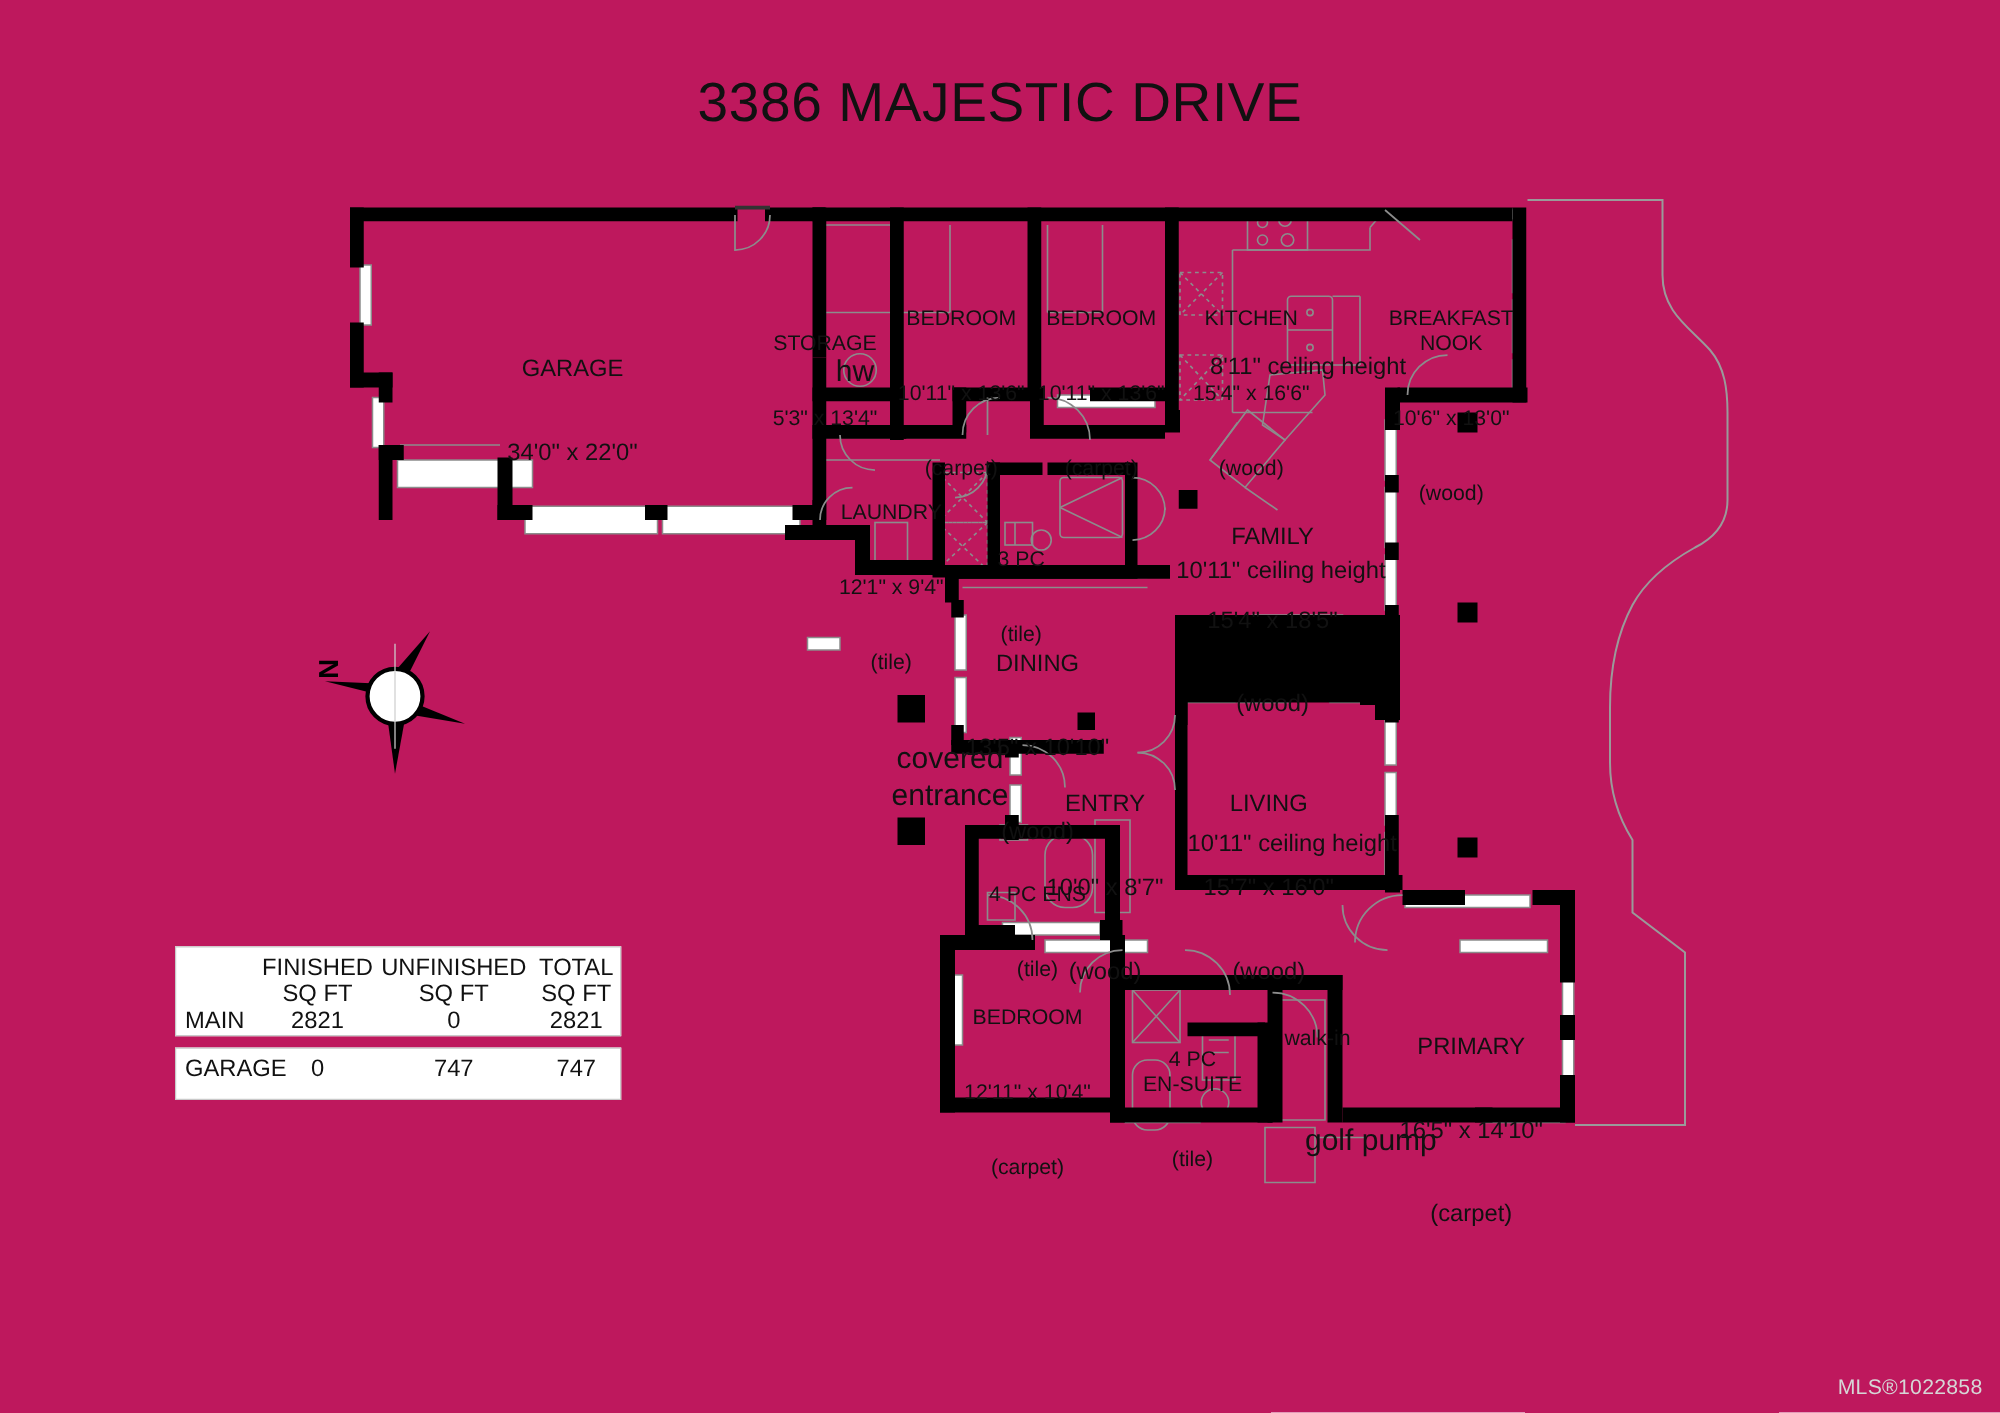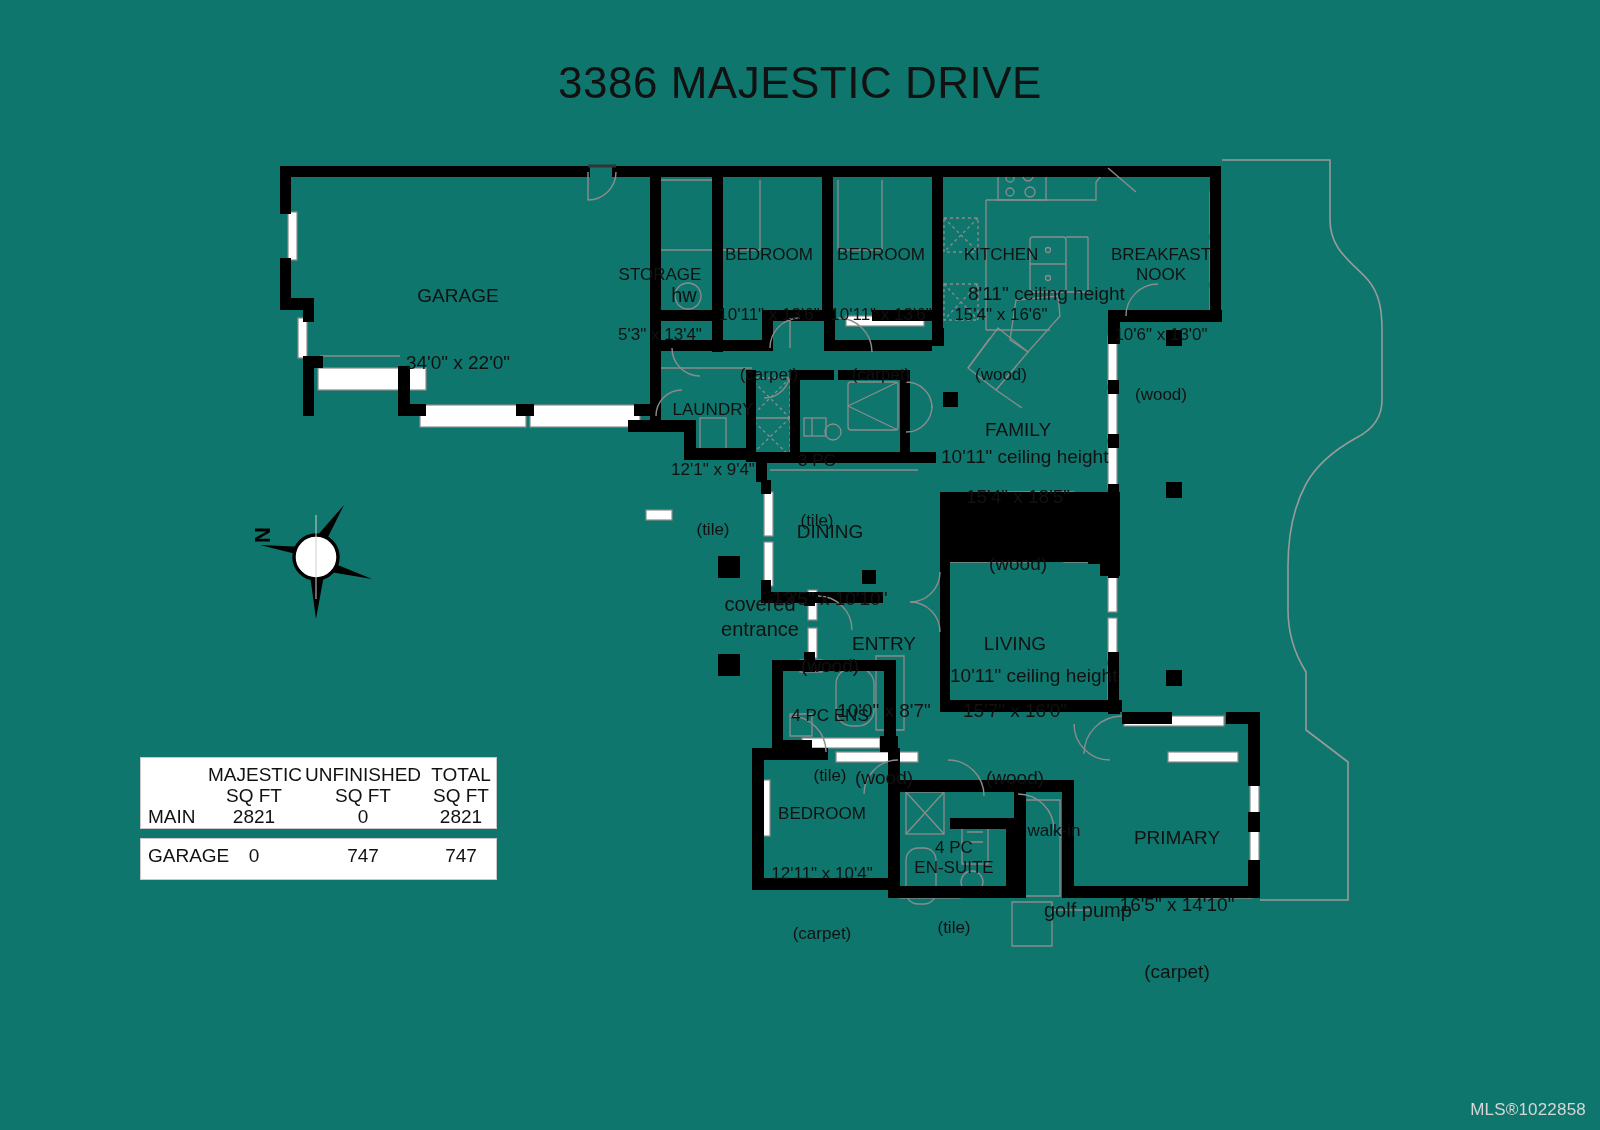--- a/index.html
+++ b/index.html
@@ -5,21 +5,21 @@
   * { box-sizing: border-box; margin: 0; padding: 0; }
   html, body {
     width: 1600px; height: 1130px;
     background: #ffffff;
     font-family: "Liberation Sans", sans-serif;
     overflow: hidden;
   }
   #page {
     position: relative;
     width: 1600px; height: 1130px;
-    background: #0f766e;
+    background: #be185d;
   }
 
   
   #title {
     position: absolute;
     left: 0; right: 0; top: 58px;
     text-align: center;
     font-size: 44px;
     letter-spacing: 0.5px;
     color: #111;
@@ -51,21 +51,21 @@
 
   .ceil {
     position: absolute;
     font-size: 19px;
     color: #111;
     white-space: nowrap;
   }
 
   .note {
     position: absolute;
-    font-size: 20px;
+    font-size: 24px;
     color: #111;
     text-align: center;
     line-height: 1.25;
     white-space: pre;
   }
 
   
   #legend {
     position: absolute;
     left: 140px; top: 757px;
@@ -467,21 +467,21 @@
     <span class="dm">10'6" x 13'0"</span>
     <span class="fl">(wood)</span>
   </div>
 
   <div class="rlabel sm" style="left:652px; top:360px; width:122px;">
     <span class="nm">LAUNDRY</span>
     <span class="dm">12'1" x 9'4"</span>
     <span class="fl">(tile)</span>
   </div>
 
-  <div class="rlabel sm" style="left:784px; top:411px; width:66px;">
+  <div class="rlabel sm" style="left:784px; top:398px; width:66px;">
     <span class="nm">3 PC</span>
     <span class="fl">(tile)</span>
   </div>
 
   <div class="rlabel" style="left:948px; top:374px; width:140px;">
     <span class="nm">FAMILY</span>
     <span class="dm">15'4" x 18'5"</span>
     <span class="fl">(wood)</span>
   </div>
 
@@ -550,21 +550,21 @@
       </g>
       <circle cx="68" cy="62" r="22" fill="#fff" stroke="#000" stroke-width="3.4"></circle>
       <path d="M68,20 L68,104" stroke="#cfcfcf" stroke-width="1" fill="none"></path>
       <text x="22" y="48" font-family="'Liberation Sans', sans-serif" font-size="22" font-weight="bold" fill="#000" transform="rotate(-90 22 48)">N</text>
     </svg>
   </div>
 
   <div id="legend">
 
     <div class="lgbox" id="lg-main">
-      <span class="lgt hd-fin">MAJESTIC</span>
+      <span class="lgt hd-fin">FINISHED</span>
       <span class="lgt hd-unf">UNFINISHED</span>
       <span class="lgt hd-tot">TOTAL</span>
       <span class="lgt hd-fin2">SQ FT</span>
       <span class="lgt hd-unf2">SQ FT</span>
       <span class="lgt hd-tot2">SQ FT</span>
       <span class="lgt rw-lbl">MAIN</span>
       <span class="lgt rw-a">2821</span>
       <span class="lgt rw-b">0</span>
       <span class="lgt rw-c">2821</span>
     </div>

